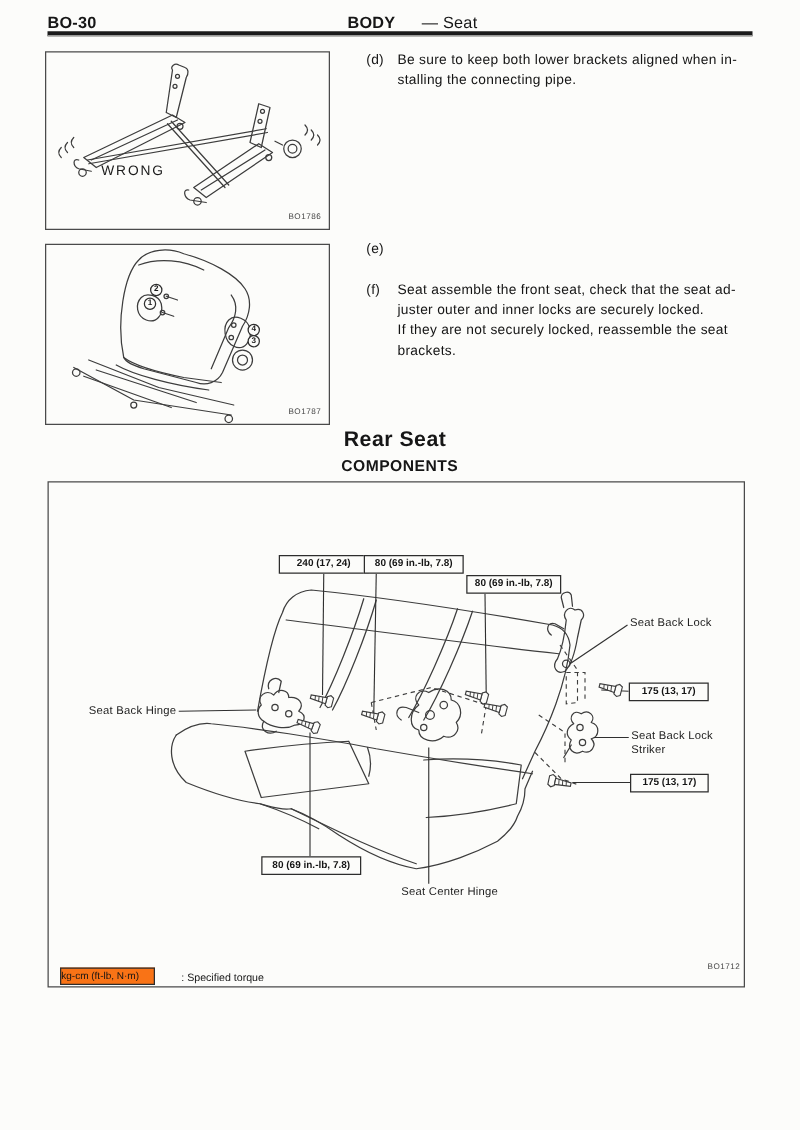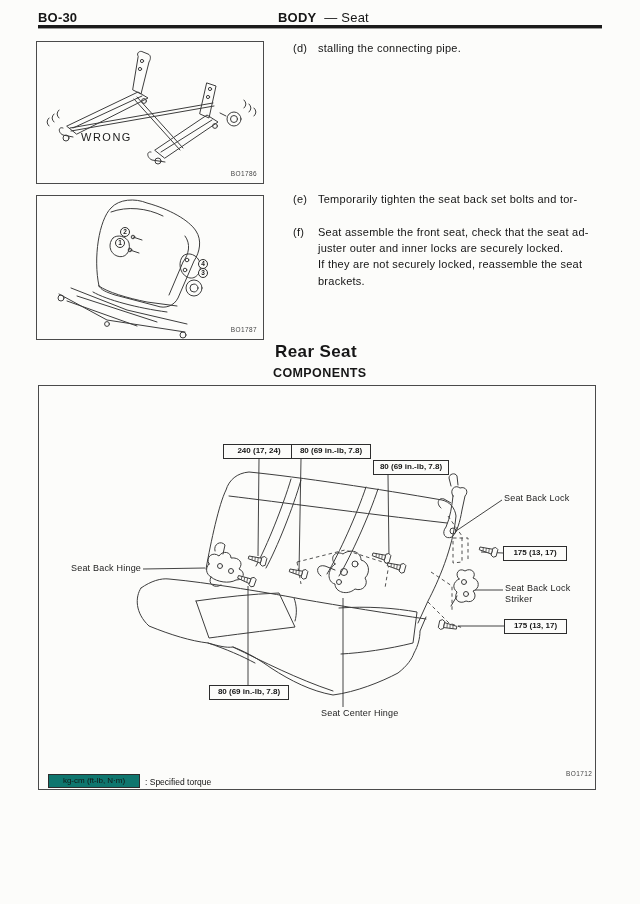--- a/index.html
+++ b/index.html
@@ -1,42 +1,42 @@
 <!DOCTYPE html>
 <html><head>
 <meta charset="utf-8">
 <style>
   html,body{margin:0;padding:0;background:#e8e8e6;}
   .page{position:relative;width:640px;height:904px;background:#fcfcfa;overflow:hidden;
         font-family:"Liberation Sans",sans-serif;color:#161616;}
   
   .h-left{position:absolute;left:38px;top:10px;font:bold 13px/15px "Liberation Sans",sans-serif;letter-spacing:.2px;}
   .h-center{position:absolute;left:278px;top:10px;font:bold 13px/15px "Liberation Sans",sans-serif;letter-spacing:.2px;white-space:nowrap;}
-  .h-center .sfx{font-weight:normal;margin-left:8px;}
+  .h-center .sfx{font-weight:normal;margin-left:21px;}
   .h-rule{position:absolute;left:38px;top:25px;width:564px;height:3px;background:#1b1b1b;border-bottom:1px solid #9a9a98;}
   
   .frame{position:absolute;border:1px solid #4a4a4a;background:#fcfcfa;box-sizing:border-box;}
   .figcode{position:absolute;font:6.5px/7px "Liberation Sans",sans-serif;color:#454545;letter-spacing:.4px;}
   .wrong{position:absolute;left:44px;top:50px;font:11px/12px "Liberation Sans",sans-serif;letter-spacing:1.5px;color:#1a1a1a;margin-top:39px;}
   .callout{position:absolute;width:10px;height:10px;border:1px solid #2e2e2e;border-radius:50%;
            font:bold 6.5px/8.5px "Liberation Sans",sans-serif;text-align:center;color:#1a1a1a;
            background:#fcfcfa;box-sizing:border-box;}
   
   .step{position:absolute;width:334px;font:11px/16.2px "Liberation Sans",sans-serif;letter-spacing:.25px;color:#141414;}
   .step .sid{position:absolute;left:0;top:0;}
   .step .slines{margin-left:25px;}
   
   .title{position:absolute;left:275px;top:342px;font:bold 17px/19px "Liberation Sans",sans-serif;letter-spacing:.4px;}
   .subtitle{position:absolute;left:273px;top:366px;font:bold 12.5px/14px "Liberation Sans",sans-serif;letter-spacing:.4px;}
   
   .tq{position:absolute;border:1px solid #2d2d2d;background:#fcfcfa;height:15px;box-sizing:border-box;
       font:bold 8px/12px "Liberation Sans",sans-serif;text-align:center;color:#141414;white-space:nowrap;}
   .plabel{position:absolute;font:9px/10.5px "Liberation Sans",sans-serif;color:#1c1c1c;white-space:nowrap;letter-spacing:.2px;}
-  .legendbox{position:absolute;left:9px;top:388px;width:92px;height:14px;box-sizing:border-box;border:1px solid #2d2d2d;
-             font:8px/12px "Liberation Sans",sans-serif;text-align:center;color:#141414;background:#0f766e;white-space:nowrap;}
+  .legendbox{position:absolute;left:9px;top:388px;width:76px;height:14px;box-sizing:border-box;border:1px solid #2d2d2d;
+             font:8px/12px "Liberation Sans",sans-serif;text-align:left;color:#141414;background:#f97316;white-space:nowrap;}
   .legendtxt{position:absolute;left:106px;top:391px;font:8.5px/10px "Liberation Sans",sans-serif;color:#141414;}
   svg{position:absolute;left:0;top:0;}
 </style>
 </head>
 <body>
 
 <div class="page">
 
   <div class="h-left">BO-30</div>
   <div class="h-center">
@@ -125,27 +125,27 @@
     <div class="callout" style="left:83px;top:31px;">2</div>
     <div class="callout" style="left:78px;top:42px;">1</div>
     <div class="callout" style="left:161px;top:63px;">4</div>
     <div class="callout" style="left:161px;top:72px;">3</div>
     <div class="figcode" style="right:6px;bottom:6px;">BO1787</div>
   </div>
 
   <div class="step" style="left:293px;top:40px;">
     <span class="sid">(d)</span>
     <div class="slines">
+      <div>Be sure to keep both lower brackets aligned when in-</div>
       <div>stalling the connecting pipe.</div>
     </div>
   </div>
   <div class="step" style="left:293px;top:191px;">
     <span class="sid">(e)</span>
     <div class="slines">
-      <div>Temporarily tighten the seat back set bolts and tor-</div>
     </div>
   </div>
   <div class="step" style="left:293px;top:224px;">
     <span class="sid">(f)</span>
     <div class="slines">
       <div>Seat assemble the front seat, check that the seat ad-</div>
       <div>juster outer and inner locks are securely locked.</div>
       <div>If they are not securely locked, reassemble the seat</div>
       <div>brackets.</div>
     </div>

